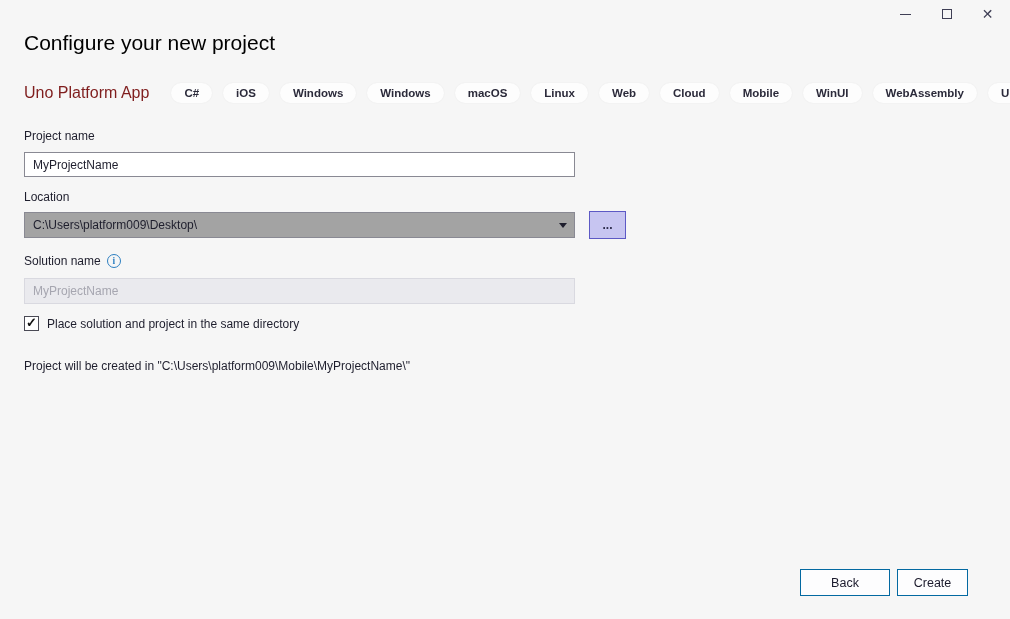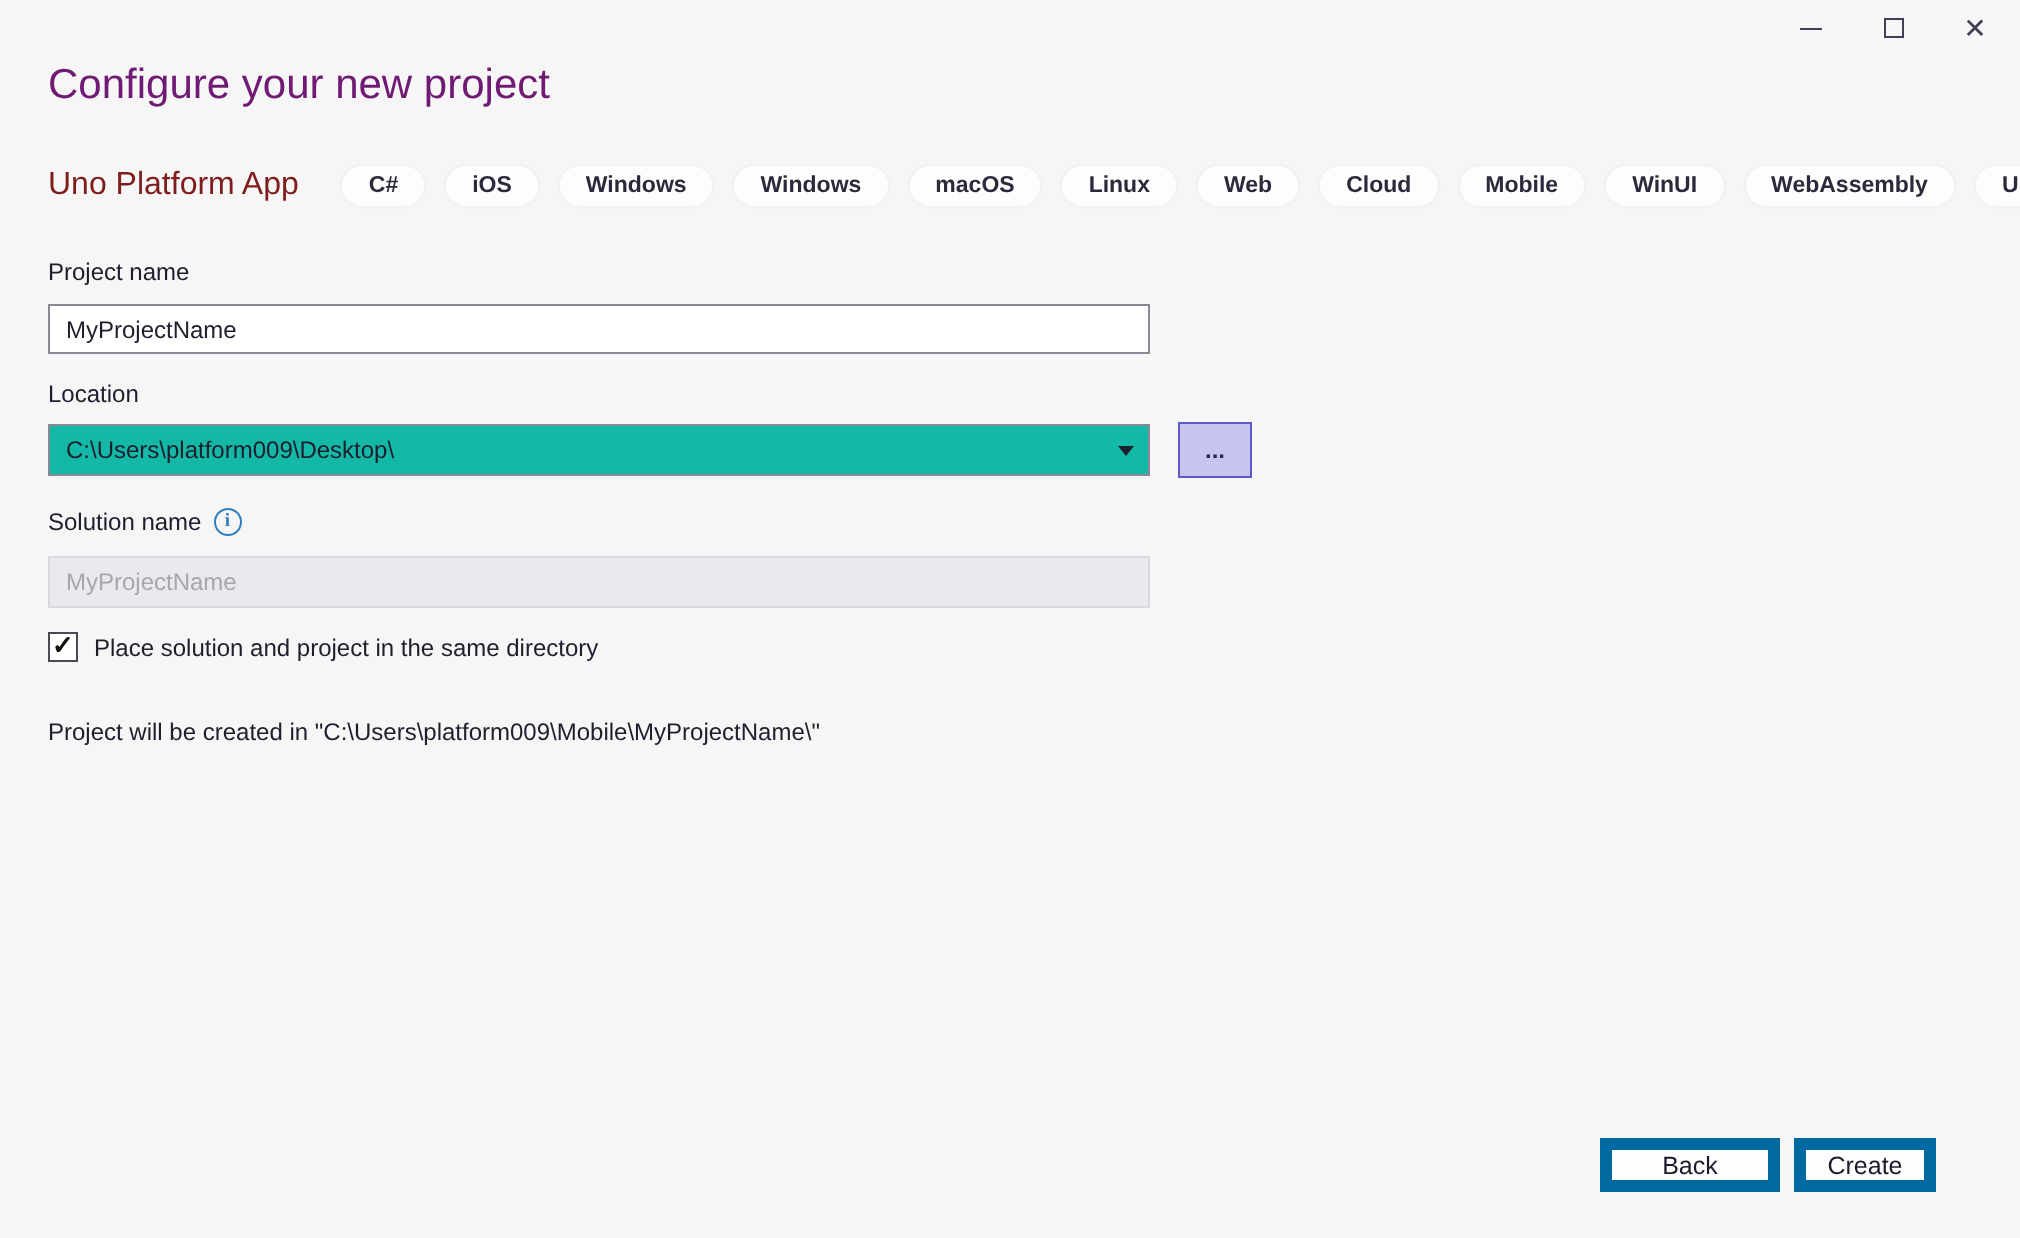--- a/index.html
+++ b/index.html
@@ -24,21 +24,21 @@
     display: flex; align-items: center; justify-content: center;
     color: #3f3f55; cursor: default;
   }
   .min-glyph { display: inline-block; width: 11px; height: 0; border-top: 1.5px solid #3f3f55; }
   .max-glyph { display: inline-block; width: 10px; height: 10px; border: 1.5px solid #3f3f55; }
   .close-glyph { font-size: 14px; line-height: 1; color: #3f3f55; }
 
   
   .page-title {
     position: absolute; left: 24px; top: 31px;
-    font-size: 21px; font-weight: 400; color: #701a75;
+    font-size: 21px; font-weight: 400; color: #000000;
   }
 
   
   .template-row {
     position: absolute; left: 24px; top: 83px;
     display: flex; align-items: center;
   }
   .template-name { font-size: 16px; color: #7f1d1d; margin-right: 22px; white-space: nowrap; }
   .tags { display: flex; align-items: center; gap: 11px; }
   .tag {
@@ -67,21 +67,21 @@
     font-size: 12px; color: #1e1e2d;
     padding: 0 8px;
     outline: none;
   }
   .input-project { top: 152px; }
 
   .combo {
     position: absolute; left: 24px; top: 212px;
     width: 551px; height: 26px;
     border: 1px solid #898993;
-    background: #14b8a6;
+    background: #a3a3a3;
     display: flex; align-items: center;
     font-size: 12px; color: #1e1e2d;
     padding-left: 8px;
     cursor: default;
   }
   .combo-text { flex: 1; }
   .combo-arrow {
     width: 22px; height: 100%;
     display: flex; align-items: center; justify-content: center;
   }
@@ -146,21 +146,21 @@
   .creation-note {
     position: absolute; left: 24px; top: 359px;
     font-size: 12px; color: #1e1e2d;
   }
 
   
   .btn {
     position: absolute; top: 569px;
     height: 27px;
     background: #fdfdfe;
-    border: 6px solid #0369a1;
+    border: 1px solid #0369a1;
     font-family: "Liberation Sans", sans-serif;
     font-size: 12.5px; color: #1b1a2c;
     cursor: default;
   }
   .btn-back { left: 800px; width: 90px; }
   .btn-create { left: 897px; width: 71px; }
 </style>
 </head>
 <body>
 

